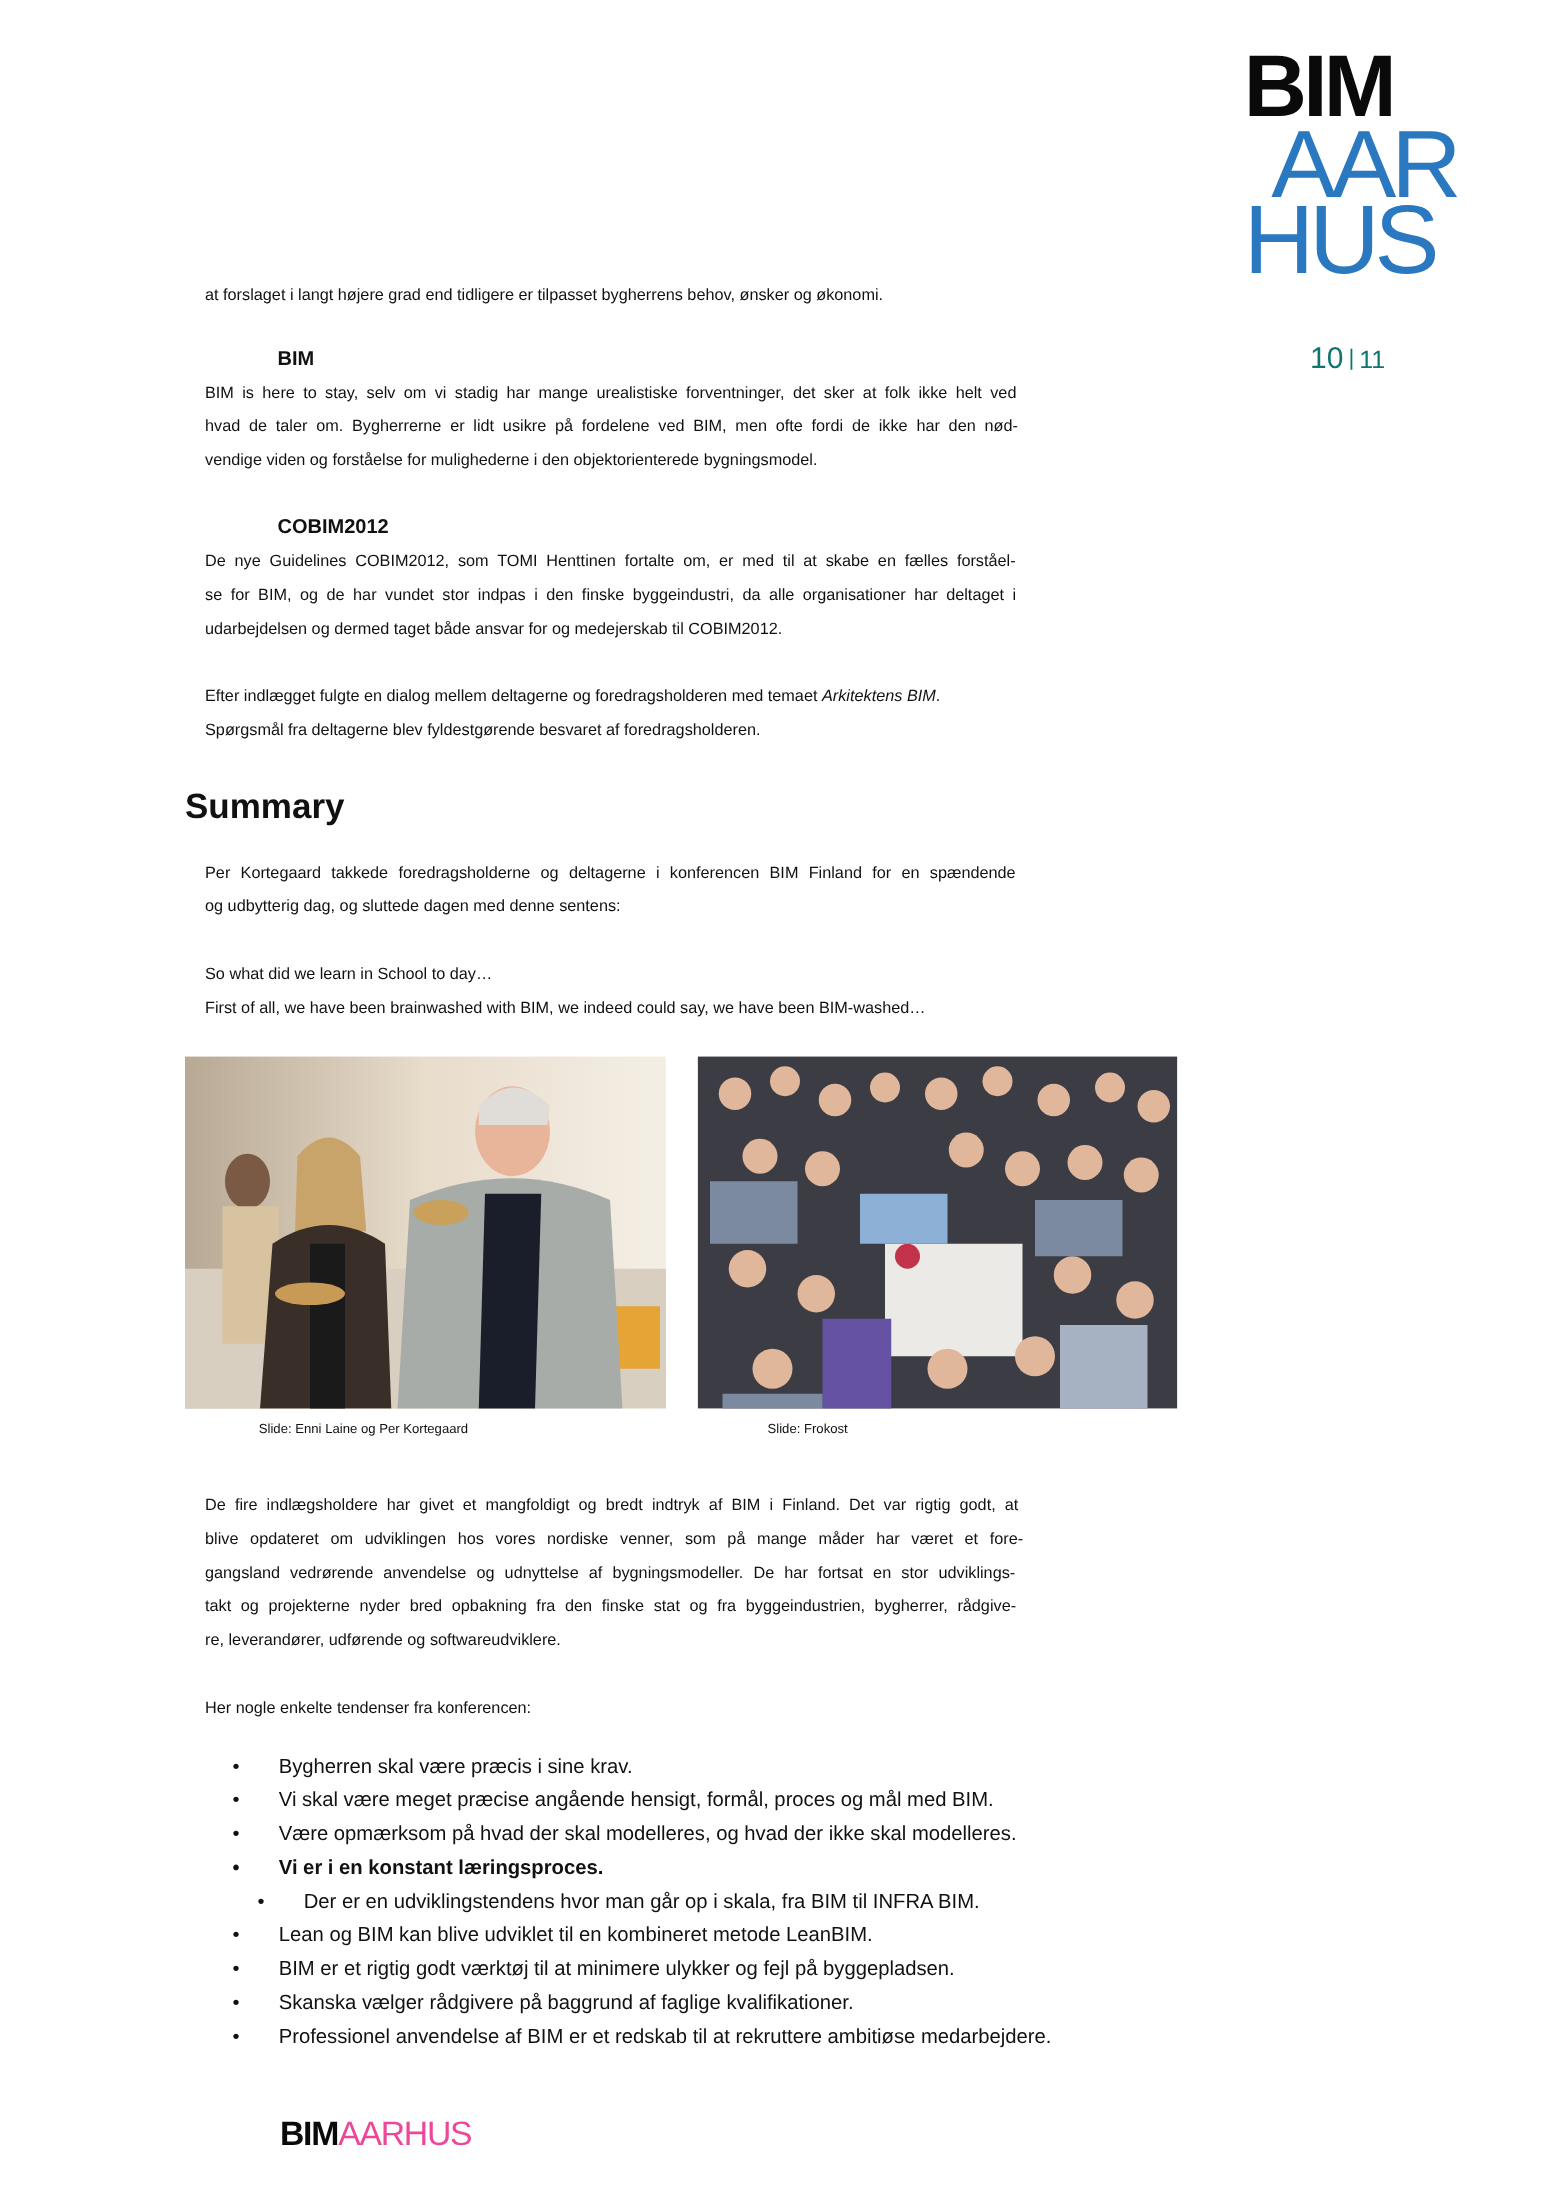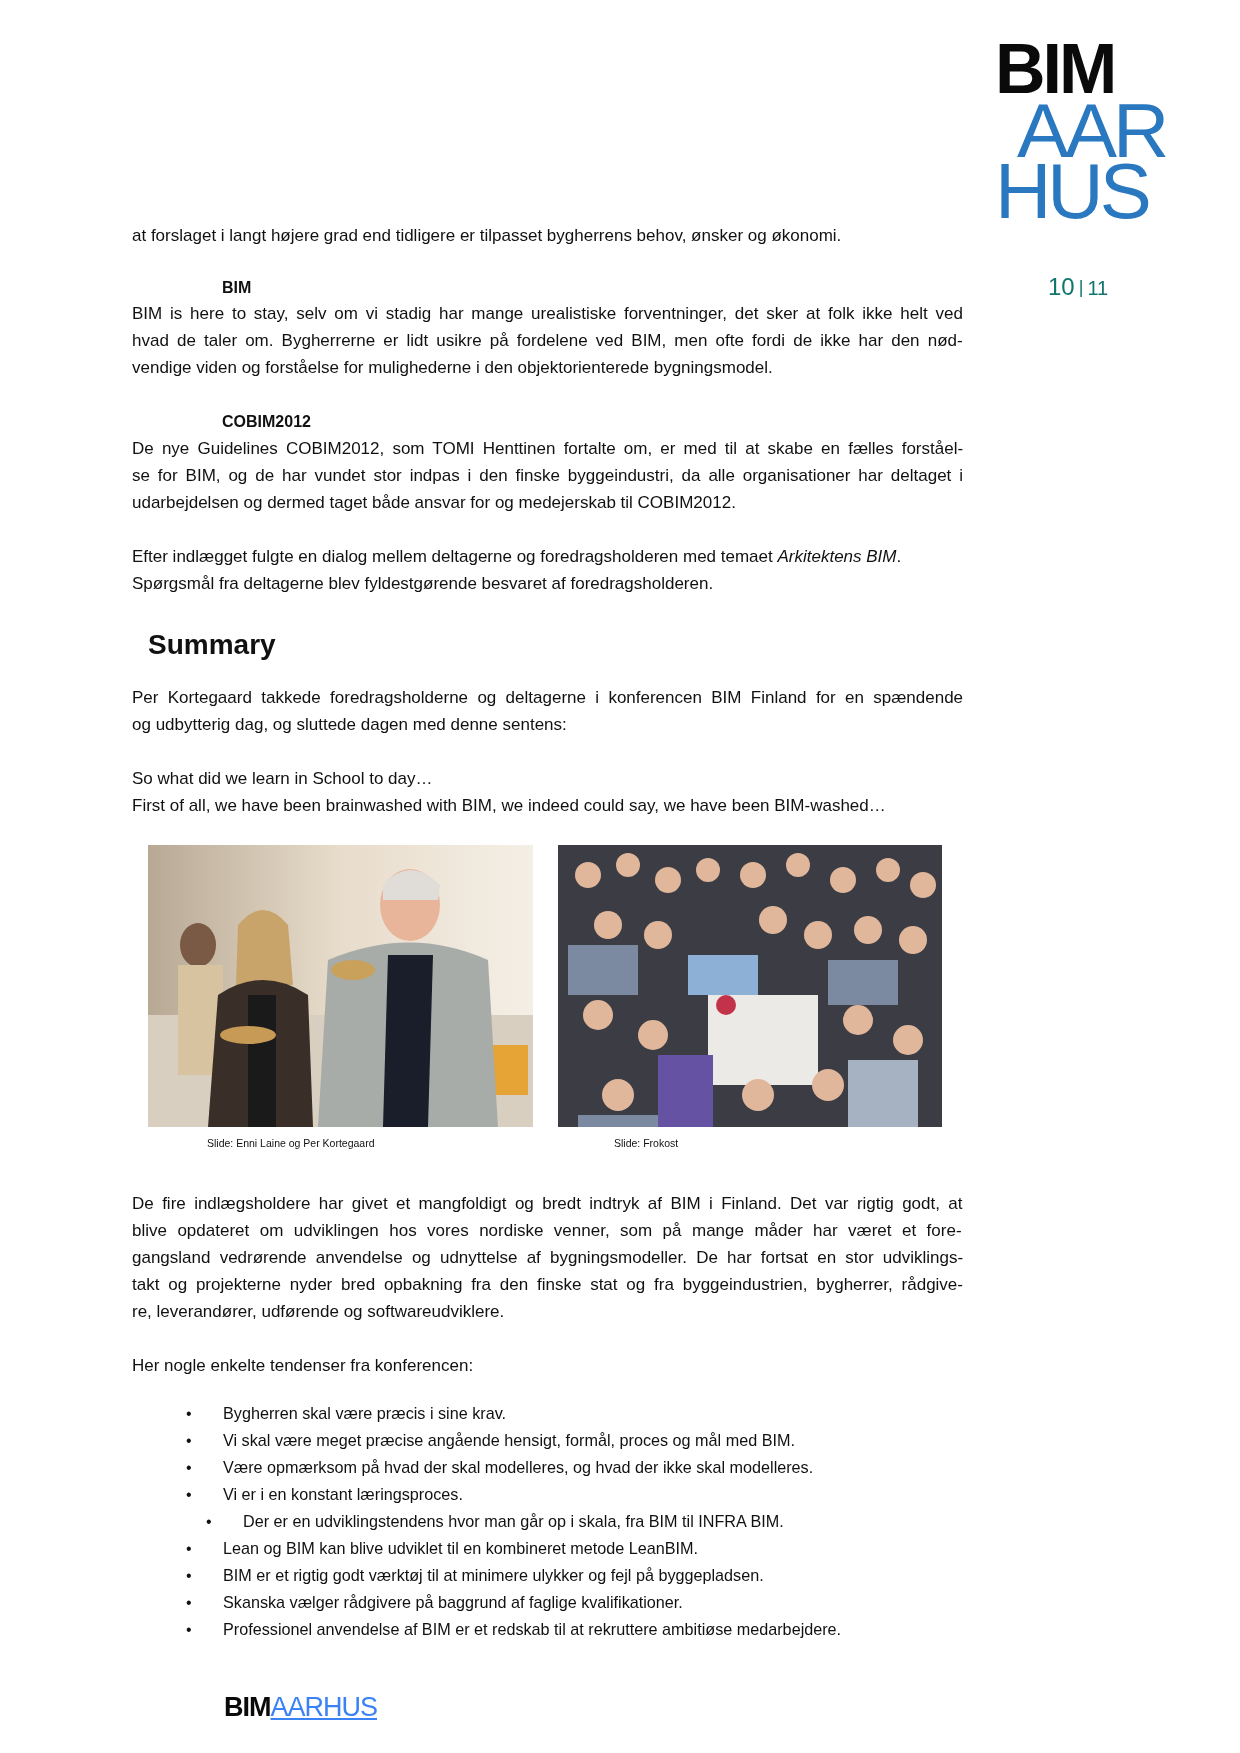--- a/index.html
+++ b/index.html
@@ -8,28 +8,28 @@
   .abs { position: absolute; }
   .logo-top { left: 995px; top: 34px; width: 160px; font-family: "Liberation Sans", sans-serif; line-height: 1; }
   .logo-top .bim { position: absolute; left: 0; top: 0; font-size: 70px; font-weight: bold; color: #0a0a0a; letter-spacing: -3px; }
   .logo-top .aar { position: absolute; left: 22px; top: 58px; font-size: 78px; color: #2a78c0; letter-spacing: -4px; transform: scaleY(0.98); }
   .logo-top .hus { position: absolute; left: 0px; top: 118px; font-size: 78px; color: #2a78c0; letter-spacing: -4px; }
   .pagenum { left: 1048px; top: 273px; font-size: 24px; color: #0f766e; white-space: nowrap; }
   .pagenum .sep { font-size: 18px; margin: 0 4px; position: relative; top: -2px; }
   .pagenum .total { font-size: 20px; }
   .sub { left: 222px; font-size: 16px; font-weight: bold; }
   .h2 { left: 148px; font-size: 28px; font-weight: bold; }
-  .line { position: absolute; left: 132px; width: 794px; font-size: 17px; height: 27px; line-height: 27px; white-space: nowrap; }
+  .line { position: absolute; left: 164px; width: 794px; font-size: 13px; height: 27px; line-height: 27px; white-space: nowrap; }
   .photo { position: absolute; top: 845px; height: 282px; overflow: hidden; }
   .caption { position: absolute; top: 1137px; font-size: 10.5px; color: #111; white-space: nowrap; }
   .bullet-row { position: absolute; left: 186px; height: 27px; line-height: 27px; font-size: 16.2px; white-space: nowrap; }
   .bullet-row .dot { display: inline-block; width: 37px; font-size: 16px; }
   .footer-logo { left: 224px; top: 1692px; font-size: 27px; letter-spacing: -1px; white-space: nowrap; }
   .footer-logo .b { font-weight: bold; color: #0a0a0a; }
-  .footer-logo .a { color: #3b82f6; text-decoration: underline; }
+  .footer-logo .a { color: #ec4899; }
   i { }
 </style>
 </head>
 <body>
 
 <div class="abs logo-top">
   <span class="bim">BIM</span>
   <span class="aar">AAR</span>
   <span class="hus">HUS</span>
 </div>
@@ -135,21 +135,21 @@
 <div class="line" style="top:1244px;"><span class="jtext" style="word-spacing: 4.45182px;">gangsland vedrørende anvendelse og udnyttelse af bygningsmodeller. De har fortsat en stor udviklings-</span></div>
 <div class="line" style="top:1271px;"><span class="jtext" style="word-spacing: 4.07254px;">takt og projekterne nyder bred opbakning fra den finske stat og fra byggeindustrien, bygherrer, rådgive-</span></div>
 <div class="line" style="top:1298px;">re, leverandører, udførende og softwareudviklere.</div>
 
 <div class="line" style="top:1352px;">Her nogle enkelte tendenser fra konferencen:</div>
 
 <div id="bullet-list">
   <div class="bullet-row" style="top:1400px;"><span class="dot">•</span><span>Bygherren skal være præcis i sine krav.</span></div>
   <div class="bullet-row" style="top:1427px;"><span class="dot">•</span><span>Vi skal være meget præcise angående hensigt, formål, proces og mål med BIM.</span></div>
   <div class="bullet-row" style="top:1454px;"><span class="dot">•</span><span>Være opmærksom på hvad der skal modelleres, og hvad der ikke skal modelleres.</span></div>
-  <div class="bullet-row" style="top:1481px;"><span class="dot">•</span><span>Vi er i en konstant læringsproces.</span></div>
+  <div class="bullet-row" style="top:1481px;font-weight:bold;"><span class="dot">•</span><span>Vi er i en konstant læringsproces.</span></div>
   <div class="bullet-row" style="top:1508px;margin-left:20px;"><span class="dot">•</span><span>Der er en udviklingstendens hvor man går op i skala, fra BIM til INFRA BIM.</span></div>
   <div class="bullet-row" style="top:1535px;"><span class="dot">•</span><span>Lean og BIM kan blive udviklet til en kombineret metode LeanBIM.</span></div>
   <div class="bullet-row" style="top:1562px;"><span class="dot">•</span><span>BIM er et rigtig godt værktøj til at minimere ulykker og fejl på byggepladsen.</span></div>
   <div class="bullet-row" style="top:1589px;"><span class="dot">•</span><span>Skanska vælger rådgivere på baggrund af faglige kvalifikationer.</span></div>
   <div class="bullet-row" style="top:1616px;"><span class="dot">•</span><span>Professionel anvendelse af BIM er et redskab til at rekruttere ambitiøse medarbejdere.</span></div>
 </div>
 
 <div class="abs footer-logo">
   <span class="b">BIM</span><span class="a">AARHUS</span>
 </div>

